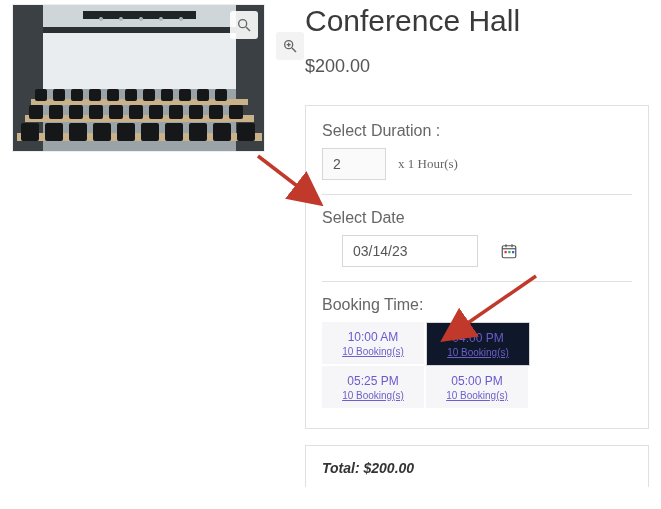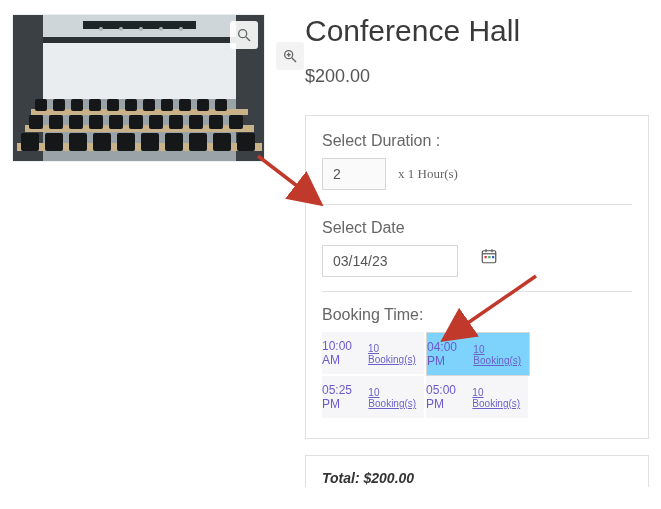--- a/index.html
+++ b/index.html
@@ -9,44 +9,44 @@
     --border2:#d7d7d7;
     --slot:#6b5fc9;
     --slot-a:#6a5acd;
     --bg:#fff;
     --panel:#fff;
     --light:#f6f6f8;
     --arrow:#c0392b;
   }
   *{box-sizing:border-box;}
   body{margin:0;font-family:"Segoe UI",Arial,Helvetica,sans-serif;color:var(--text);background:var(--bg);font-size:14px;}
-  .page{width:661px;height:487px;position:relative;padding:14px 12px;}
+  .page{width:661px;height:487px;position:relative;padding:4px 12px;}
   .layout{display:flex;gap:40px;align-items:flex-start;}
   
   .left{width:253px;flex:0 0 253px;position:relative;}
   .thumb{width:253px;height:148px;position:relative;border:1px solid #eee;overflow:hidden;}
   .thumb svg{display:block;}
   .zoom{position:absolute;top:6px;right:6px;width:28px;height:28px;display:flex;align-items:center;justify-content:center;background:rgba(255,255,255,.9);border-radius:3px;color:#666;}
   .zoom-outer{position:absolute;top:28px;left:264px;width:28px;height:28px;display:flex;align-items:center;justify-content:center;background:#f3f3f3;color:#666;border-radius:3px;}
   
   .right{flex:1;min-width:0;}
   h1{margin:0 0 18px 0;font-weight:300;font-size:30px;color:#3a3a3a;}
   .price{font-size:18px;color:#555;margin:0 0 28px 0;}
   .panel{border:1px solid var(--border);padding:16px 16px 18px 16px;margin-bottom:16px;background:var(--panel);}
   .label{font-size:16px;color:#666;margin-bottom:8px;}
   .hr{border:none;border-top:1px solid var(--border);margin:14px 0;}
   .dur-row{display:flex;align-items:center;gap:12px;}
   .dur-input{width:64px;height:32px;border:1px solid var(--border2);background:#fafafa;color:#555;font-size:14px;padding:0 10px;}
   .dur-suffix{color:#666;font-size:13px;font-family:Liberation Serif, serif;}
-  .date-row{position:relative;display:flex;gap:20px;}
+  .date-row{position:relative;display:flex;align-items:center;gap:20px;margin-left:20px;}
   .date-input{width:136px;height:32px;border:1px solid var(--border2);background:#fff;color:#555;font-size:14px;padding:0 10px;}
   .cal-btn{width:22px;height:22px;display:flex;align-items:center;justify-content:center;cursor:pointer;color:#555;}
   .slots{display:flex;flex-wrap:wrap;gap:0;margin-top:4px;}
-  .slot{width:104px;height:44px;background:var(--light);display:flex;flex-direction:row;align-items:center;justify-content:center;font-size:11px;cursor:pointer;border-right:2px solid #fff;border-bottom:2px solid #fff;}
-  .slot.sel{background:#7dd3fc;border:1px solid var(--border2);}
+  .slot{width:104px;height:44px;background:var(--light);display:flex;flex-direction:column;align-items:center;justify-content:center;font-size:11px;cursor:pointer;border-right:2px solid #fff;border-bottom:2px solid #fff;}
+  .slot.sel{background:#0f172a;border:1px solid var(--border2);}
   .slot .t{color:var(--slot-a);font-size:12px;}
   .slot .c{color:var(--slot);font-size:10px;margin-top:2px;text-decoration:underline;}
   .total-box{border:1px solid var(--border);padding:14px 16px;font-size:14px;color:#333;font-style:italic;}
   .total-box .lbl{font-weight:600;}
   .total-box .amt{font-weight:700;}
   
   svg.arrow{position:absolute;pointer-events:none;}
   .mag{width:16px;height:16px;}
 </style>
 </head>

